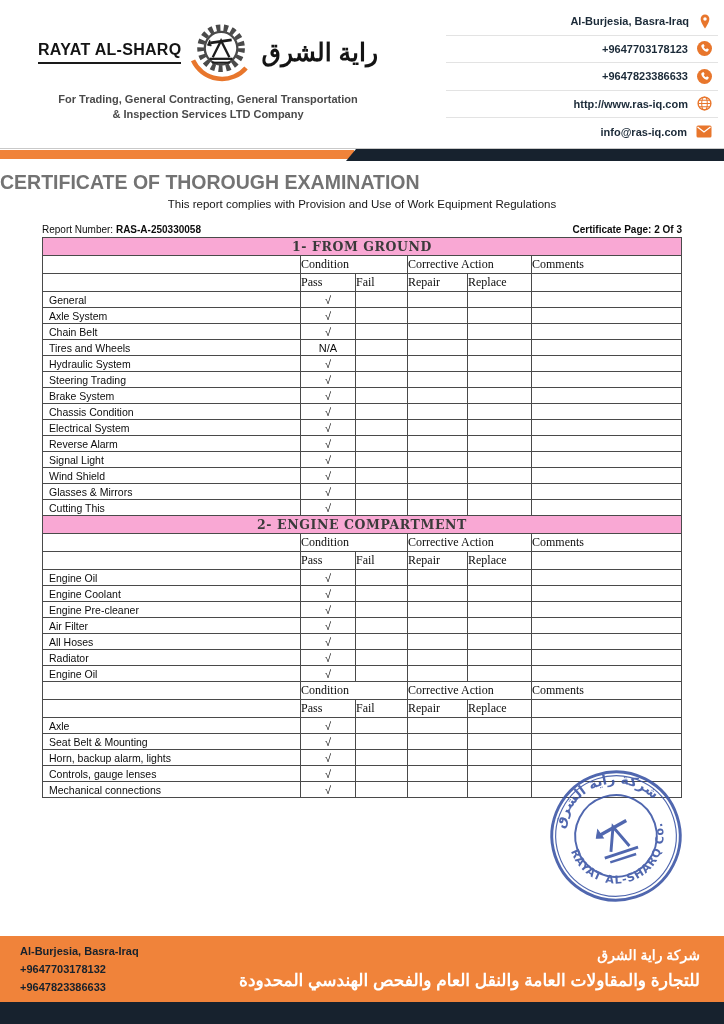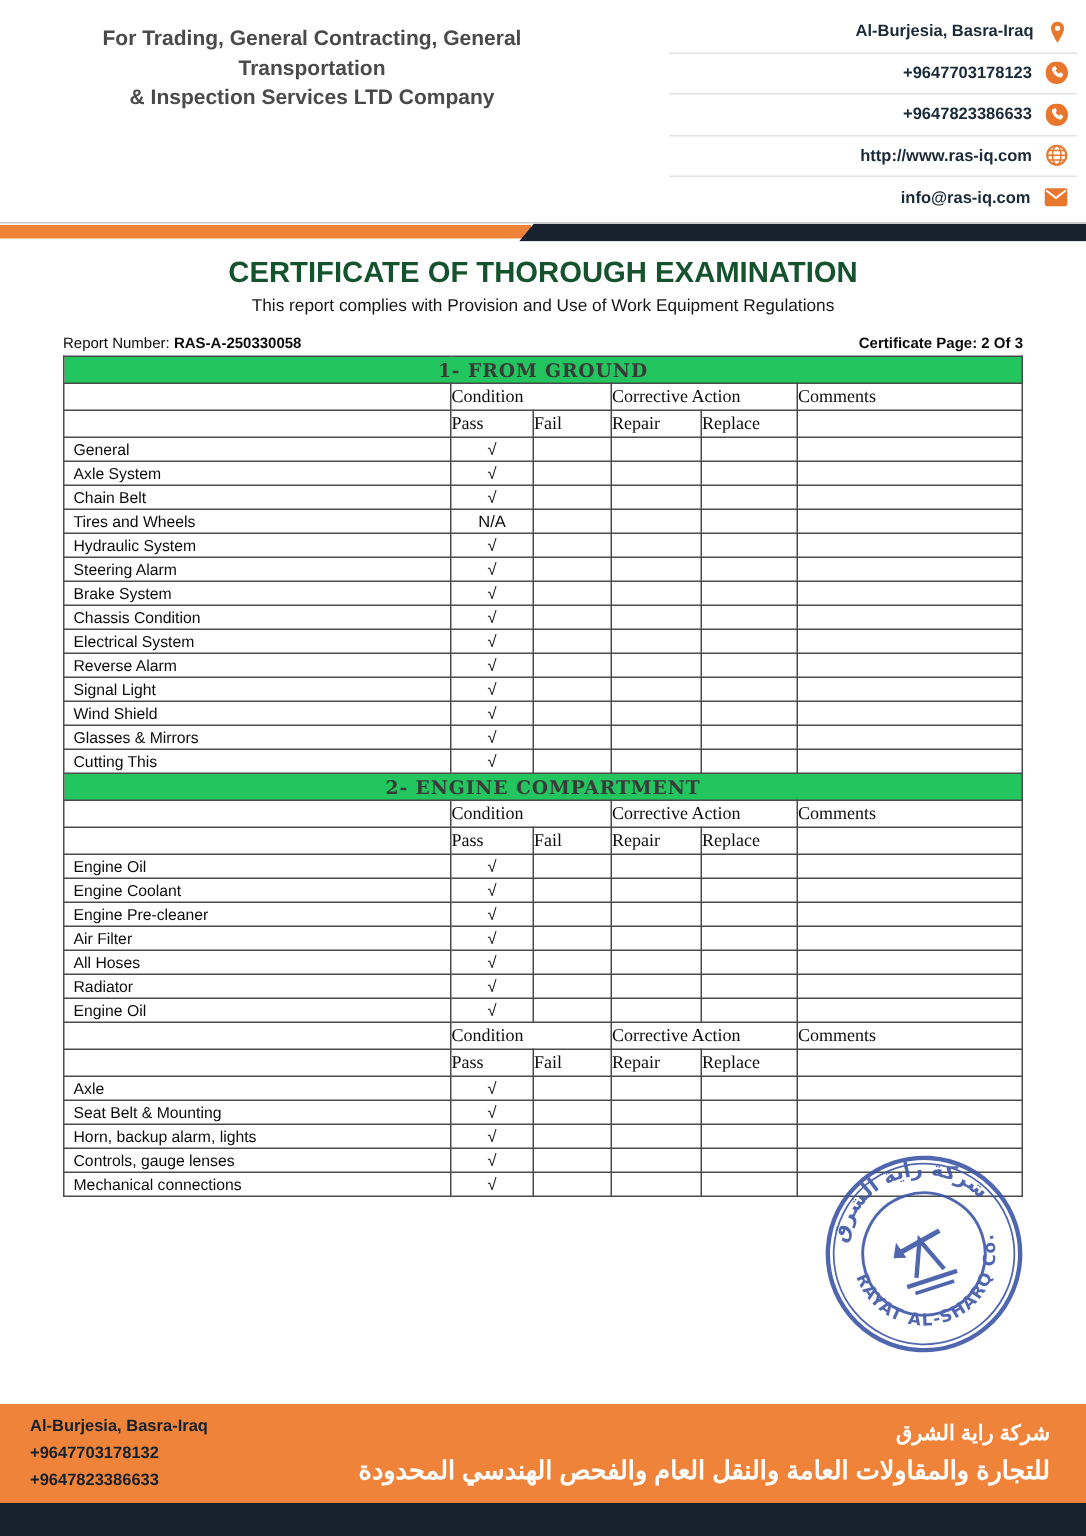--- a/index.html
+++ b/index.html
@@ -10,48 +10,48 @@
   }
 
   
   .header { display:flex; justify-content:space-between; align-items:flex-start;
             height:148px; padding:8px 0 0 38px; }
   .logo-block { width:340px; text-align:center; padding-top:6px; }
   .logo-row { display:flex; align-items:center; justify-content:center; gap:6px; }
   .name-en { font-size:16px; font-weight:bold; letter-spacing:.3px; color:#141414;
              border-bottom:2.5px solid #1a1a1a; padding-bottom:3px; white-space:nowrap; }
   .name-ar { font-size:25px; font-weight:bold; color:#141414; direction:rtl; white-space:nowrap; }
-  .tagline { font-size:14px; font-weight:bold; color:#4a4a4a; margin-top:2px; line-height:1.4; }
+  .tagline { font-size:11px; font-weight:bold; color:#4a4a4a; margin-top:2px; line-height:1.4; }
 
   .contacts { width:272px; margin-right:6px; }
   .contact-row { display:flex; align-items:center; justify-content:flex-end; gap:9px;
                  height:27.5px; border-bottom:1px solid #e3e3e3; padding-right:6px;
                  font-size:11px; font-weight:bold; color:#1b2a38; }
   .contact-row:last-child { border-bottom:none; }
   .contact-row .ic { display:flex; align-items:center; }
 
   .header-rule { width:724px; height:1px; background:#c9c9c9; }
   .stripe { position:relative; width:724px; height:12px; }
   .stripe-orange { position:absolute; left:0; top:1px; width:354px; height:9px; background:#F0833A; }
   .stripe-navy { position:absolute; left:346px; top:0; width:378px; height:12px; background:#17222E;
                  clip-path:polygon(10px 0,100% 0,100% 100%,0 100%); }
 
   
-  .title { text-align:center; font-size:19.5px; font-weight:bold; margin-top:10px; color:#14532d; }
+  .title { text-align:left; font-size:19.5px; font-weight:bold; margin-top:10px; color:#737373; }
   .subtitle { text-align:center; font-size:11.5px; margin-top:4px; color:#161616; }
 
   .report-line { width:640px; margin:14px auto 2px; display:flex; justify-content:space-between;
                  font-size:10px; color:#0c0c0c; }
   .report-line b { font-weight:bold; }
   .cert-page { font-weight:bold; }
 
   
   table { width:640px; margin:0 auto; border-collapse:collapse; table-layout:fixed; }
   td { border:1px solid #4a4a4a; }
-  .sec { background:#22c55e; font-family:"DejaVu Serif", serif; font-weight:bold;
+  .sec { background:#f9a8d4; font-family:"DejaVu Serif", serif; font-weight:bold;
          font-size:12.5px; text-align:center; color:#3a3a3a; letter-spacing:.6px; padding:1px 0; }
   .h1 { font-family:"Liberation Serif", serif; font-weight:normal; font-size:12px;
         text-align:left; padding:1px 0; color:#0c0c0c; }
   .item { font-size:10.5px; padding:1.5px 6px; color:#0c0c0c; }
   .val { text-align:center; font-size:11px; padding:1px 0; color:#0c0c0c; }
 
   
   .stamp { position:absolute; left:548px; top:768px; width:136px; height:136px;
            transform:rotate(-18deg); opacity:.88; pointer-events:none; }
 
@@ -65,20 +65,36 @@
   .fr2 { font-size:17px; }
   .bottom-bar { position:absolute; left:0; bottom:0; width:724px; height:22px; background:#17222E; }
 </style>
 </head>
 <body>
 
 <div class="page">
 
   <div class="header">
     <div class="logo-block">
+      <div class="logo-row">
+        <span class="name-en">RAYAT AL-SHARQ</span>
+        <svg viewBox="0 0 90 90" width="76" height="76">
+          <circle cx="45" cy="40" r="27" fill="none" stroke="#4a4a4a" stroke-width="9" stroke-dasharray="5.5 4.5"></circle>
+          <circle cx="45" cy="40" r="21.5" fill="none" stroke="#4a4a4a" stroke-width="3"></circle>
+          <path d="M8 56 A42 42 0 0 0 78 66" fill="none" stroke="#E8762C" stroke-width="6"></path>
+          <g stroke="#1c1c1c" fill="none">
+            <path d="M34 52 L45 30 L56 52" stroke-width="3"></path>
+            <path d="M31 33 L59 29" stroke-width="3.5"></path>
+            <path d="M30 29 l-3 7 5 1 z" fill="#1c1c1c" stroke-width="1"></path>
+            <path d="M30 54 h30" stroke-width="3"></path>
+            <path d="M33 59 h24" stroke-width="2.5"></path>
+          </g>
+        </svg>
+        <span class="name-ar">راية الشرق</span>
+      </div>
       <div class="tagline">
         <div>For Trading, General Contracting, General Transportation</div>
         <div>&amp; Inspection Services LTD Company</div>
       </div>
     </div>
 
     <div class="contacts" id="contacts">
         <div class="contact-row">
           <span>Al-Burjesia, Basra-Iraq</span>
           <span class="ic">
@@ -203,21 +219,21 @@
         </tr>
         <tr>
           <td class="item">Hydraulic System</td>
           <td class="val">√</td>
           <td class="val"></td>
           <td class="val"></td>
           <td class="val"></td>
           <td class="val"></td>
         </tr>
         <tr>
-          <td class="item">Steering Alarm</td>
+          <td class="item">Steering Trading</td>
           <td class="val">√</td>
           <td class="val"></td>
           <td class="val"></td>
           <td class="val"></td>
           <td class="val"></td>
         </tr>
         <tr>
           <td class="item">Brake System</td>
           <td class="val">√</td>
           <td class="val"></td>

